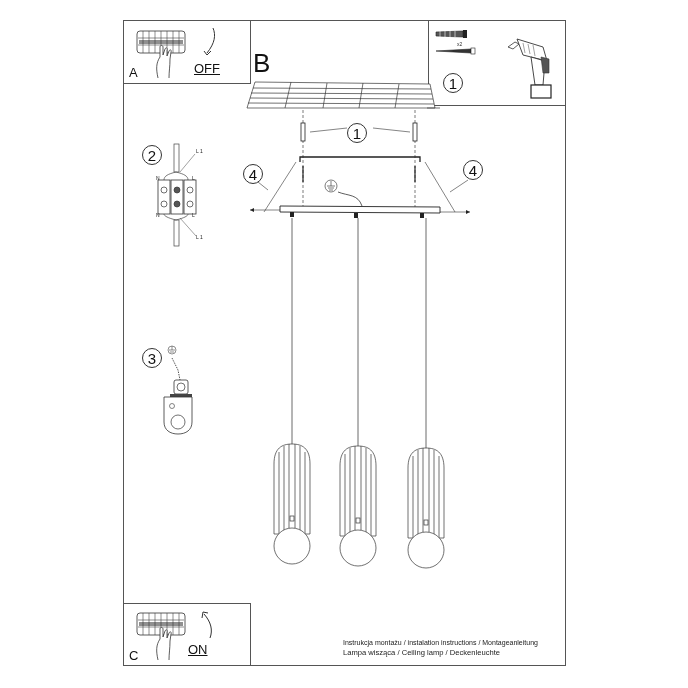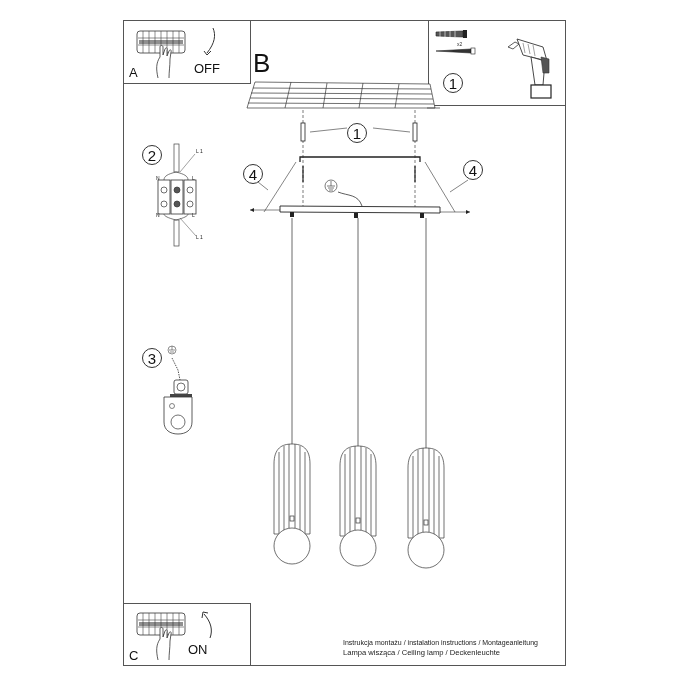--- a/index.html
+++ b/index.html
@@ -4,21 +4,21 @@
   <style>
     html, body { margin: 0; padding: 0; background: #ffffff; }
     body { width: 688px; height: 688px; position: relative; overflow: hidden; font-family: "Liberation Sans", sans-serif; color: #1a1a1a; }
     .frame { position: absolute; left: 123px; top: 20px; width: 443px; height: 646px; border: 1px solid #555; box-sizing: border-box; }
     .panel { position: absolute; border: 1px solid #555; box-sizing: border-box; background: #fff; }
     .panel-a { left: 123px; top: 20px; width: 128px; height: 64px; }
     .panel-c { left: 123px; top: 603px; width: 128px; height: 63px; }
     .panel-1 { left: 428px; top: 20px; width: 138px; height: 86px; }
     .letter { position: absolute; font-size: 13px; color: #111; }
     .big-letter { position: absolute; font-size: 26px; color: #111; left: 253px; top: 50px; line-height: 1; }
-    .switch-label { position: absolute; font-size: 13px; color: #111; }
+    .switch-label { position: absolute; font-size: 13px; color: #111; text-decoration: underline; }
     .circle-num { position: absolute; width: 20px; height: 20px; border: 1px solid #333; border-radius: 50%; box-sizing: border-box; font-size: 15px; line-height: 19px; text-align: center; background: #fff; color: #111; }
     .footer { position: absolute; left: 343px; top: 638px; font-size: 7px; line-height: 10px; color: #222; white-space: nowrap; }
     .footer .l2 { font-size: 7.6px; }
     svg { position: absolute; overflow: visible; }
     .x2 { position: absolute; font-size: 5px; color: #333; }
   </style>
 </head>
 <body>
 
 <div class="frame"></div>

